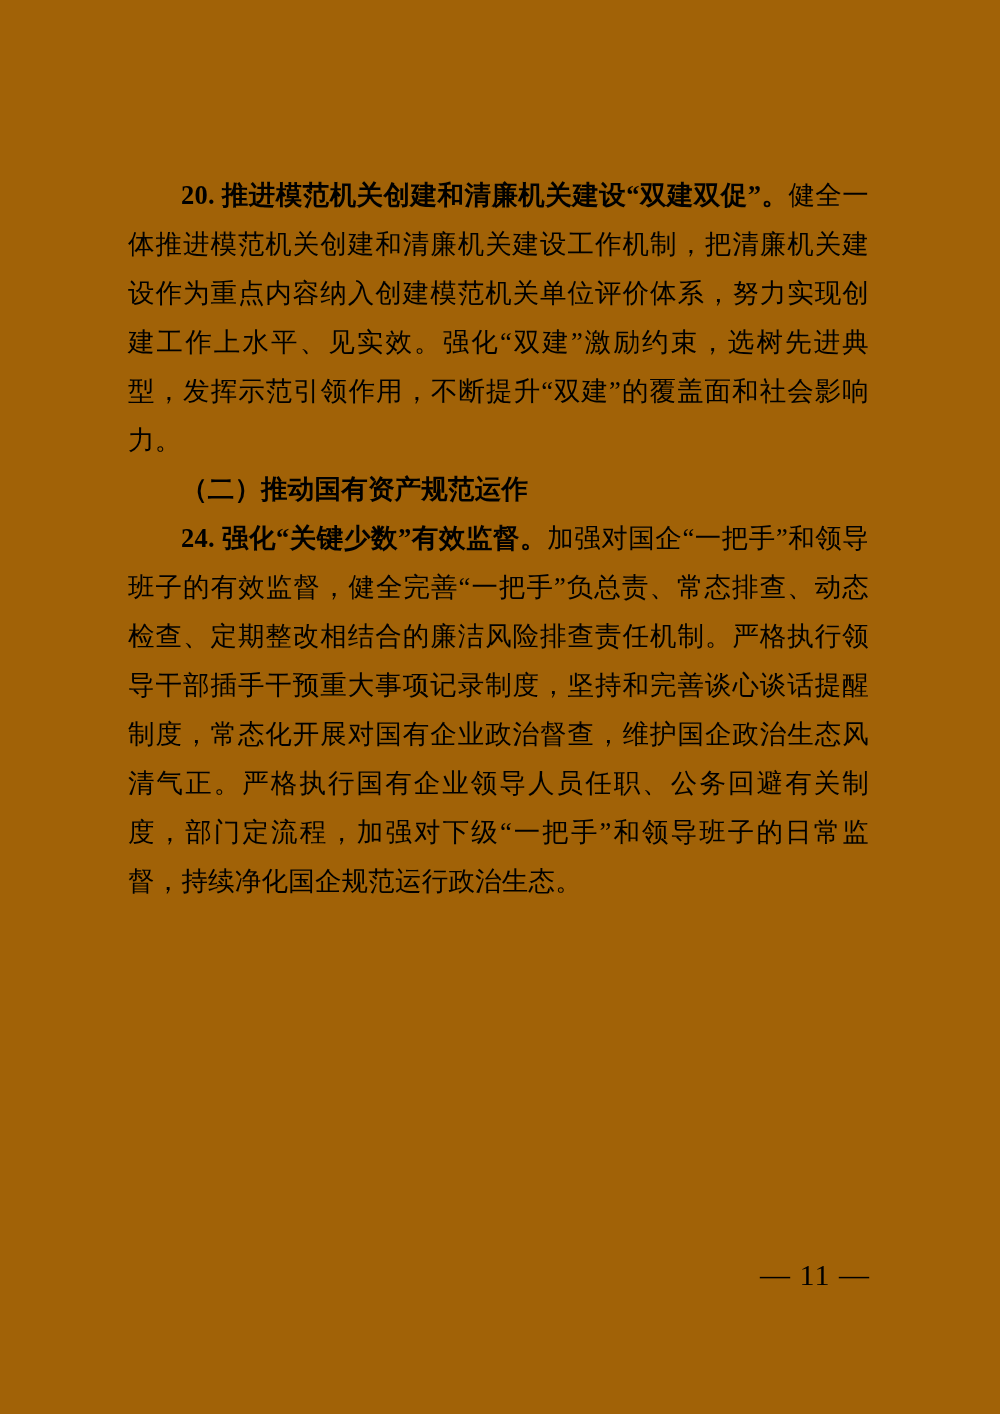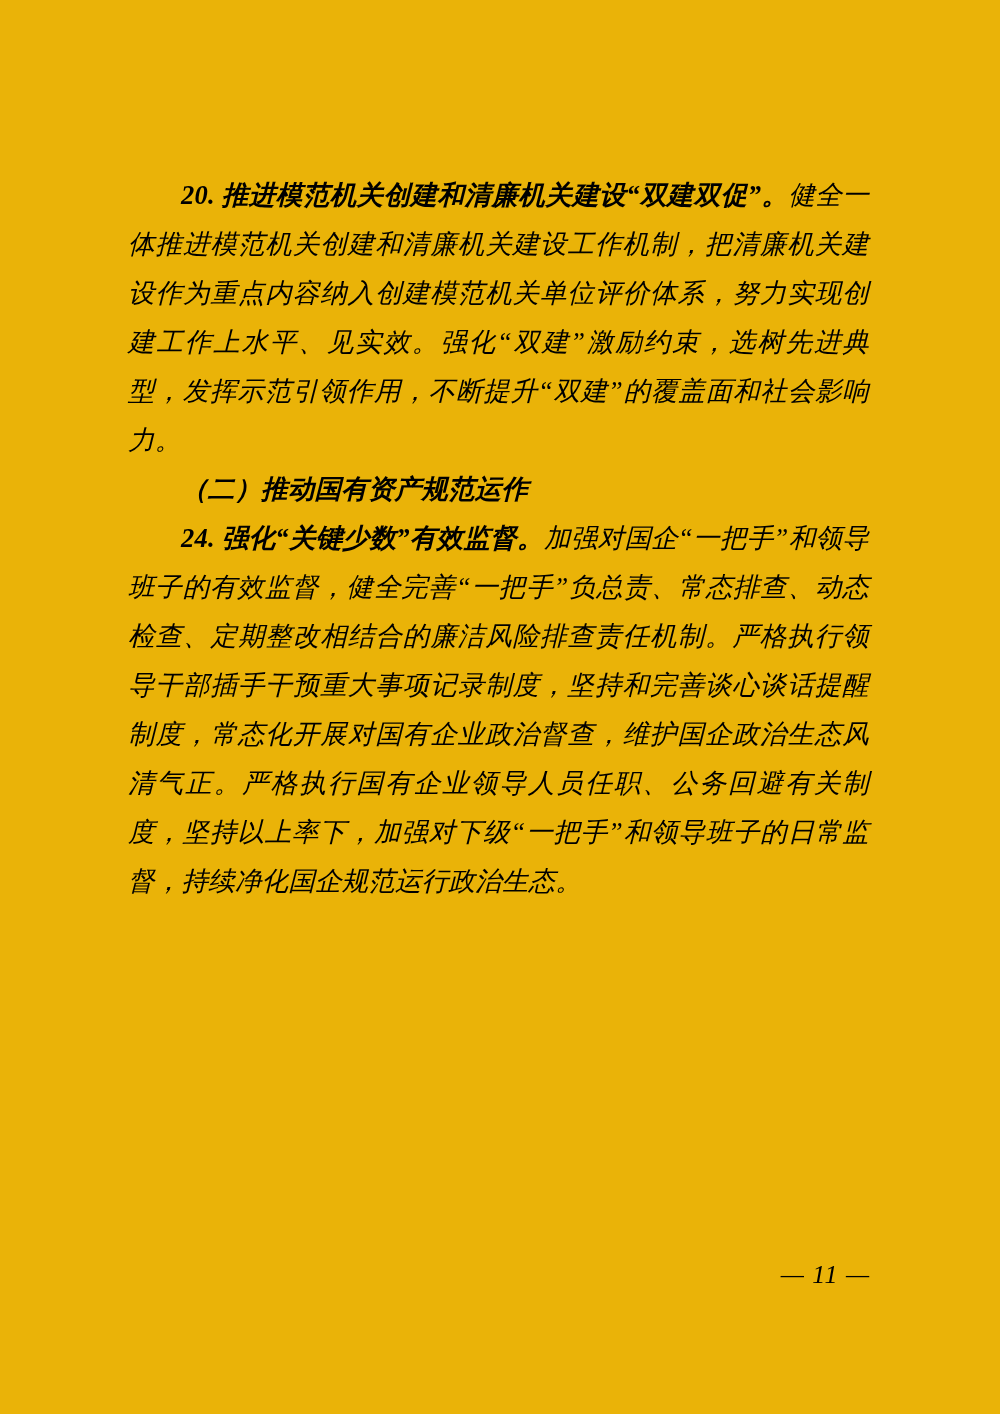--- a/index.html
+++ b/index.html
@@ -4,25 +4,24 @@
 <style>
   html, body {
     margin: 0;
     padding: 0;
     background: #ffffff;
   }
   .page {
     position: relative;
     width: 1000px;
     height: 1414px;
-    background: #eab308;
+    background: #a16207;
     overflow: hidden;
     font-family: "Liberation Serif", "DejaVu Serif", serif;
     color: #000000;
-    font-style: italic;
   }
   .content {
     position: absolute;
     left: 128px;
     top: 171px;
     width: 741px;
     font-size: 26.5px;
     line-height: 49px;
     text-align: justify;
     text-justify: inter-ideograph;
@@ -39,38 +38,38 @@
   .heading {
     margin: 0;
     padding: 0;
     text-indent: 2em;
     font-weight: bold;
   }
   .page-number {
     position: absolute;
     top: 1260px;
     right: 130px;
-    font-size: 26px;
+    font-size: 30px;
     line-height: 30px;
     color: #000000;
     letter-spacing: 1px;
     white-space: nowrap;
   }
 </style>
 </head>
 <body>
 
 <div class="page">
 
   <div class="content">
 
     <p class="para"><span class="lead">20. 推进模范机关创建和清廉机关建设“双建双促”。</span><span>健全一体推进模范机关创建和清廉机关建设工作机制，把清廉机关建设作为重点内容纳入创建模范机关单位评价体系，努力实现创建工作上水平、见实效。强化“双建”激励约束，选树先进典型，发挥示范引领作用，不断提升“双建”的覆盖面和社会影响力。</span></p>
 
     <p class="heading">（二）推动国有资产规范运作</p>
 
-    <p class="para"><span class="lead">24. 强化“关键少数”有效监督。</span><span>加强对国企“一把手”和领导班子的有效监督，健全完善“一把手”负总责、常态排查、动态检查、定期整改相结合的廉洁风险排查责任机制。严格执行领导干部插手干预重大事项记录制度，坚持和完善谈心谈话提醒制度，常态化开展对国有企业政治督查，维护国企政治生态风清气正。严格执行国有企业领导人员任职、公务回避有关制度，坚持以上率下，加强对下级“一把手”和领导班子的日常监督，持续净化国企规范运行政治生态。</span></p>
+    <p class="para"><span class="lead">24. 强化“关键少数”有效监督。</span><span>加强对国企“一把手”和领导班子的有效监督，健全完善“一把手”负总责、常态排查、动态检查、定期整改相结合的廉洁风险排查责任机制。严格执行领导干部插手干预重大事项记录制度，坚持和完善谈心谈话提醒制度，常态化开展对国有企业政治督查，维护国企政治生态风清气正。严格执行国有企业领导人员任职、公务回避有关制度，部门定流程，加强对下级“一把手”和领导班子的日常监督，持续净化国企规范运行政治生态。</span></p>
 
 
   </div>
 
   <div class="page-number">— 11 —</div>
 
 </div>
 
 </body></html>

